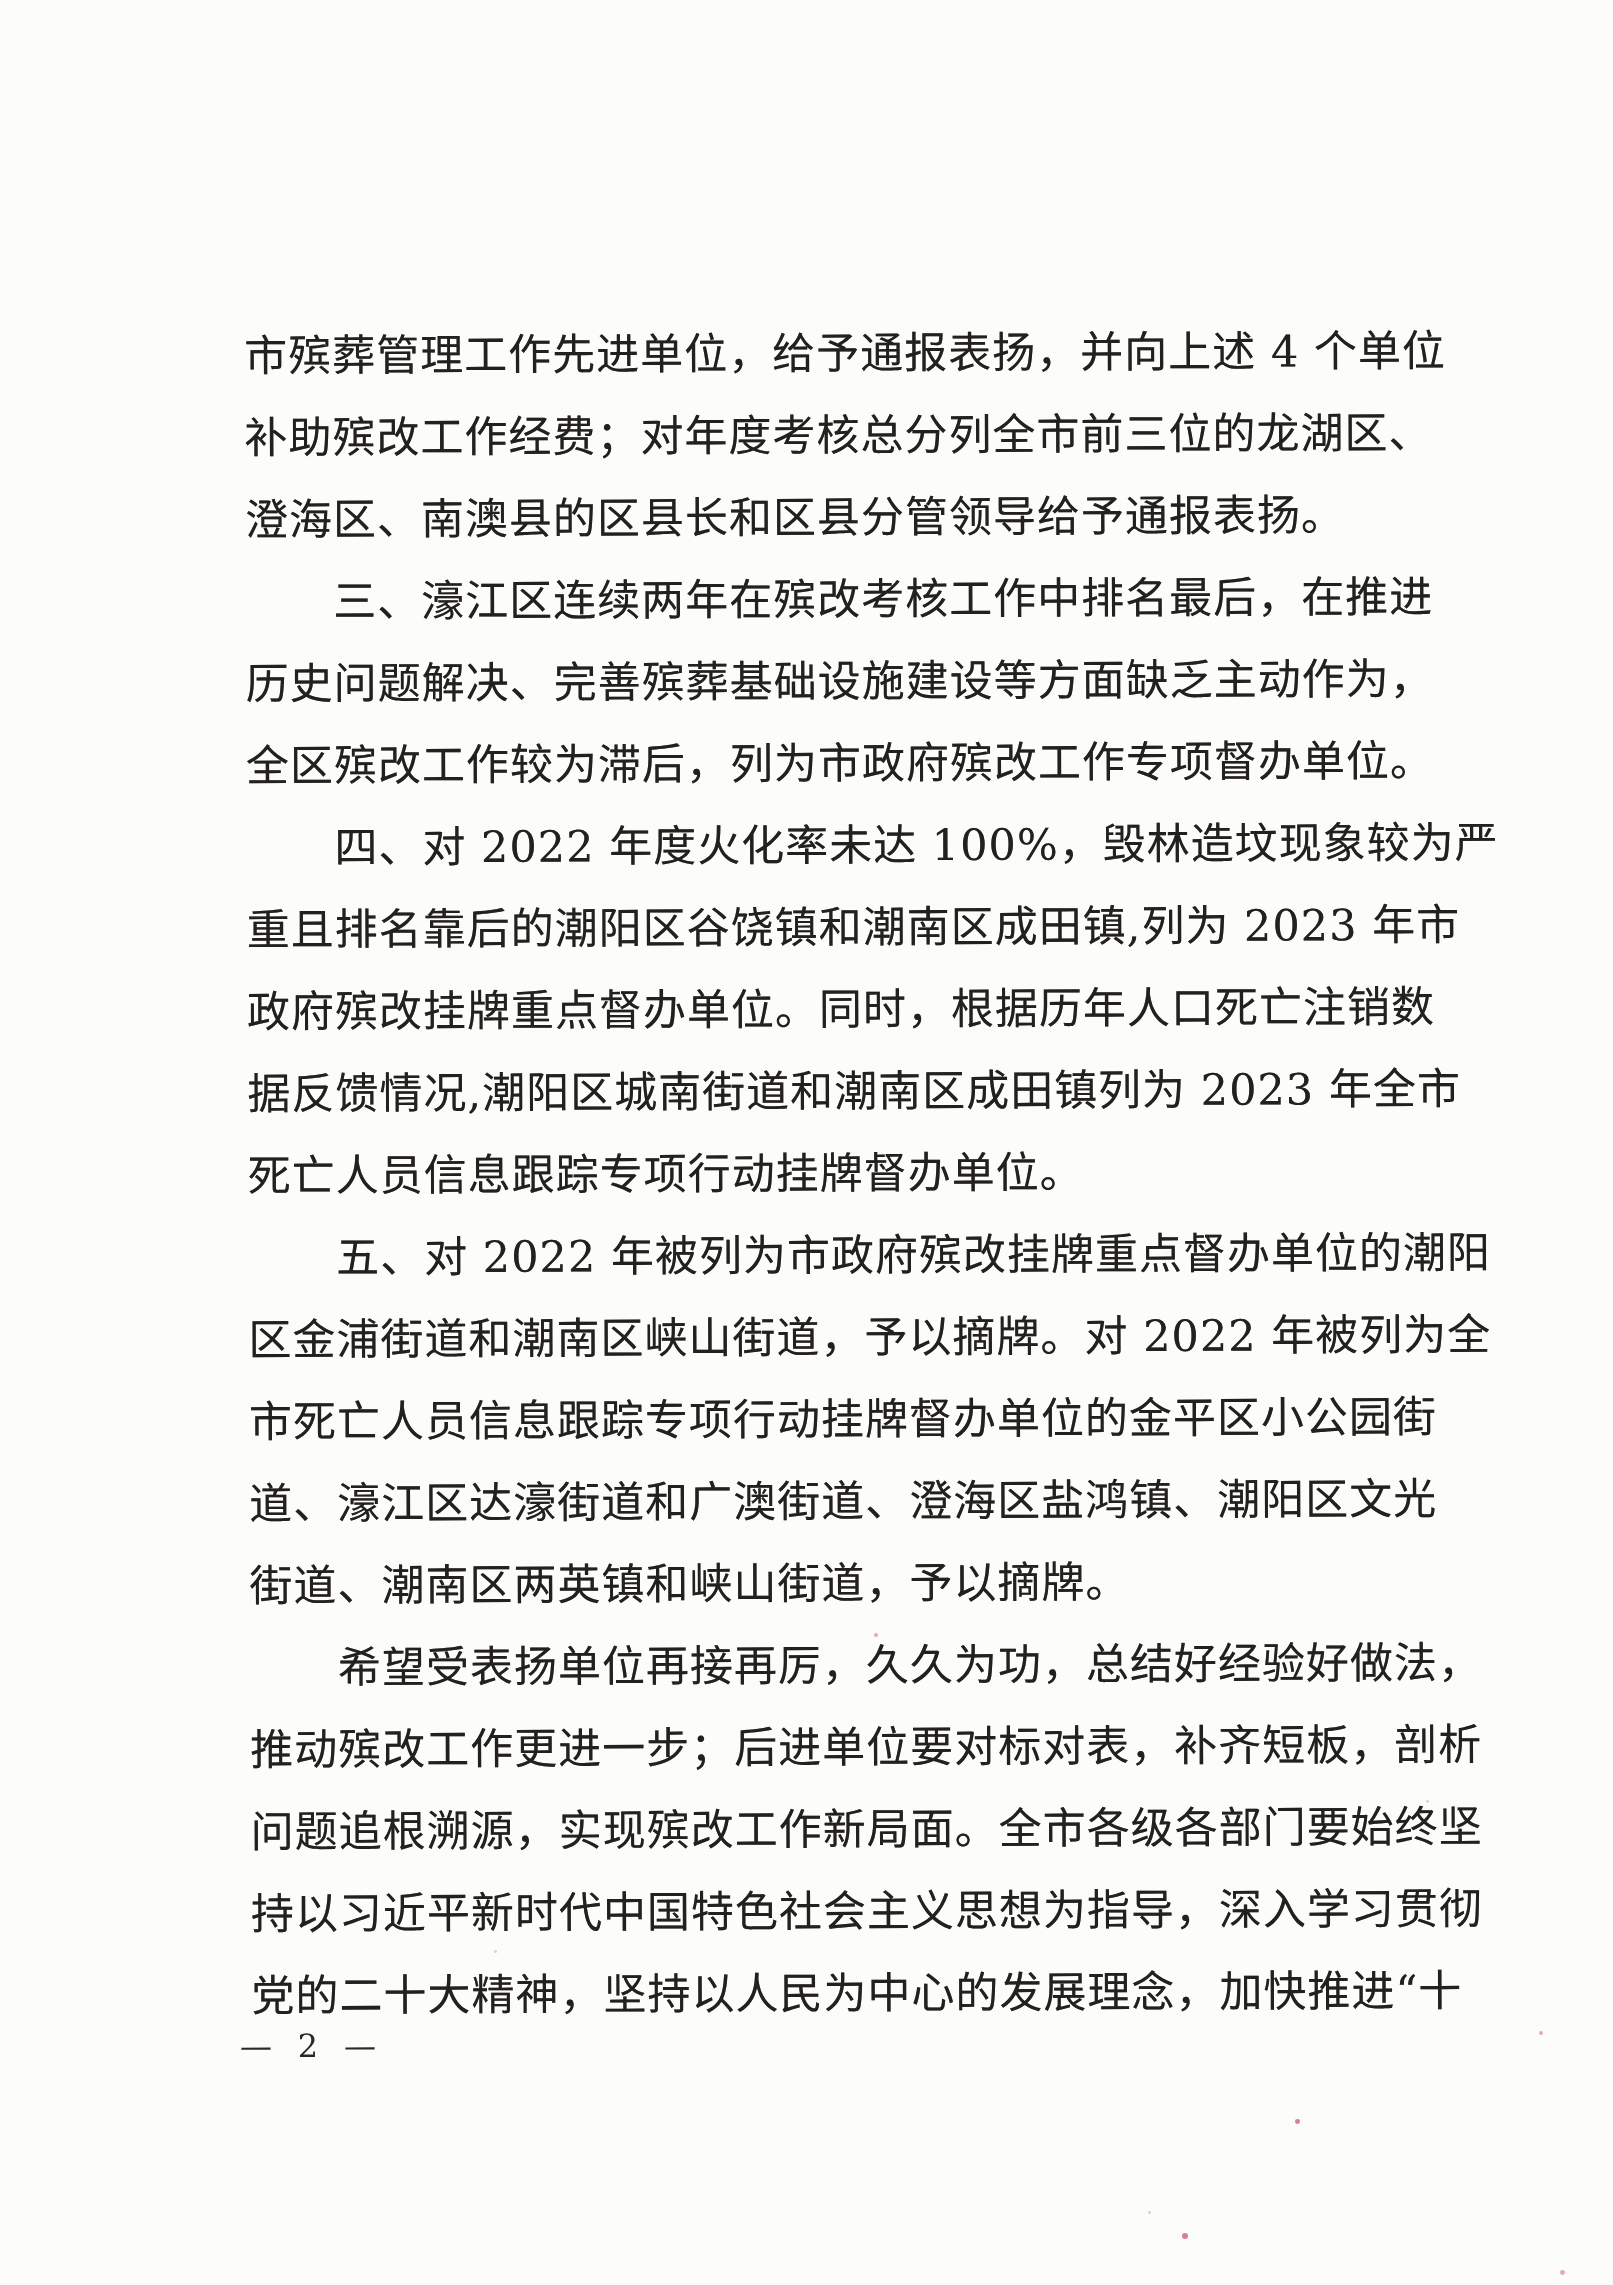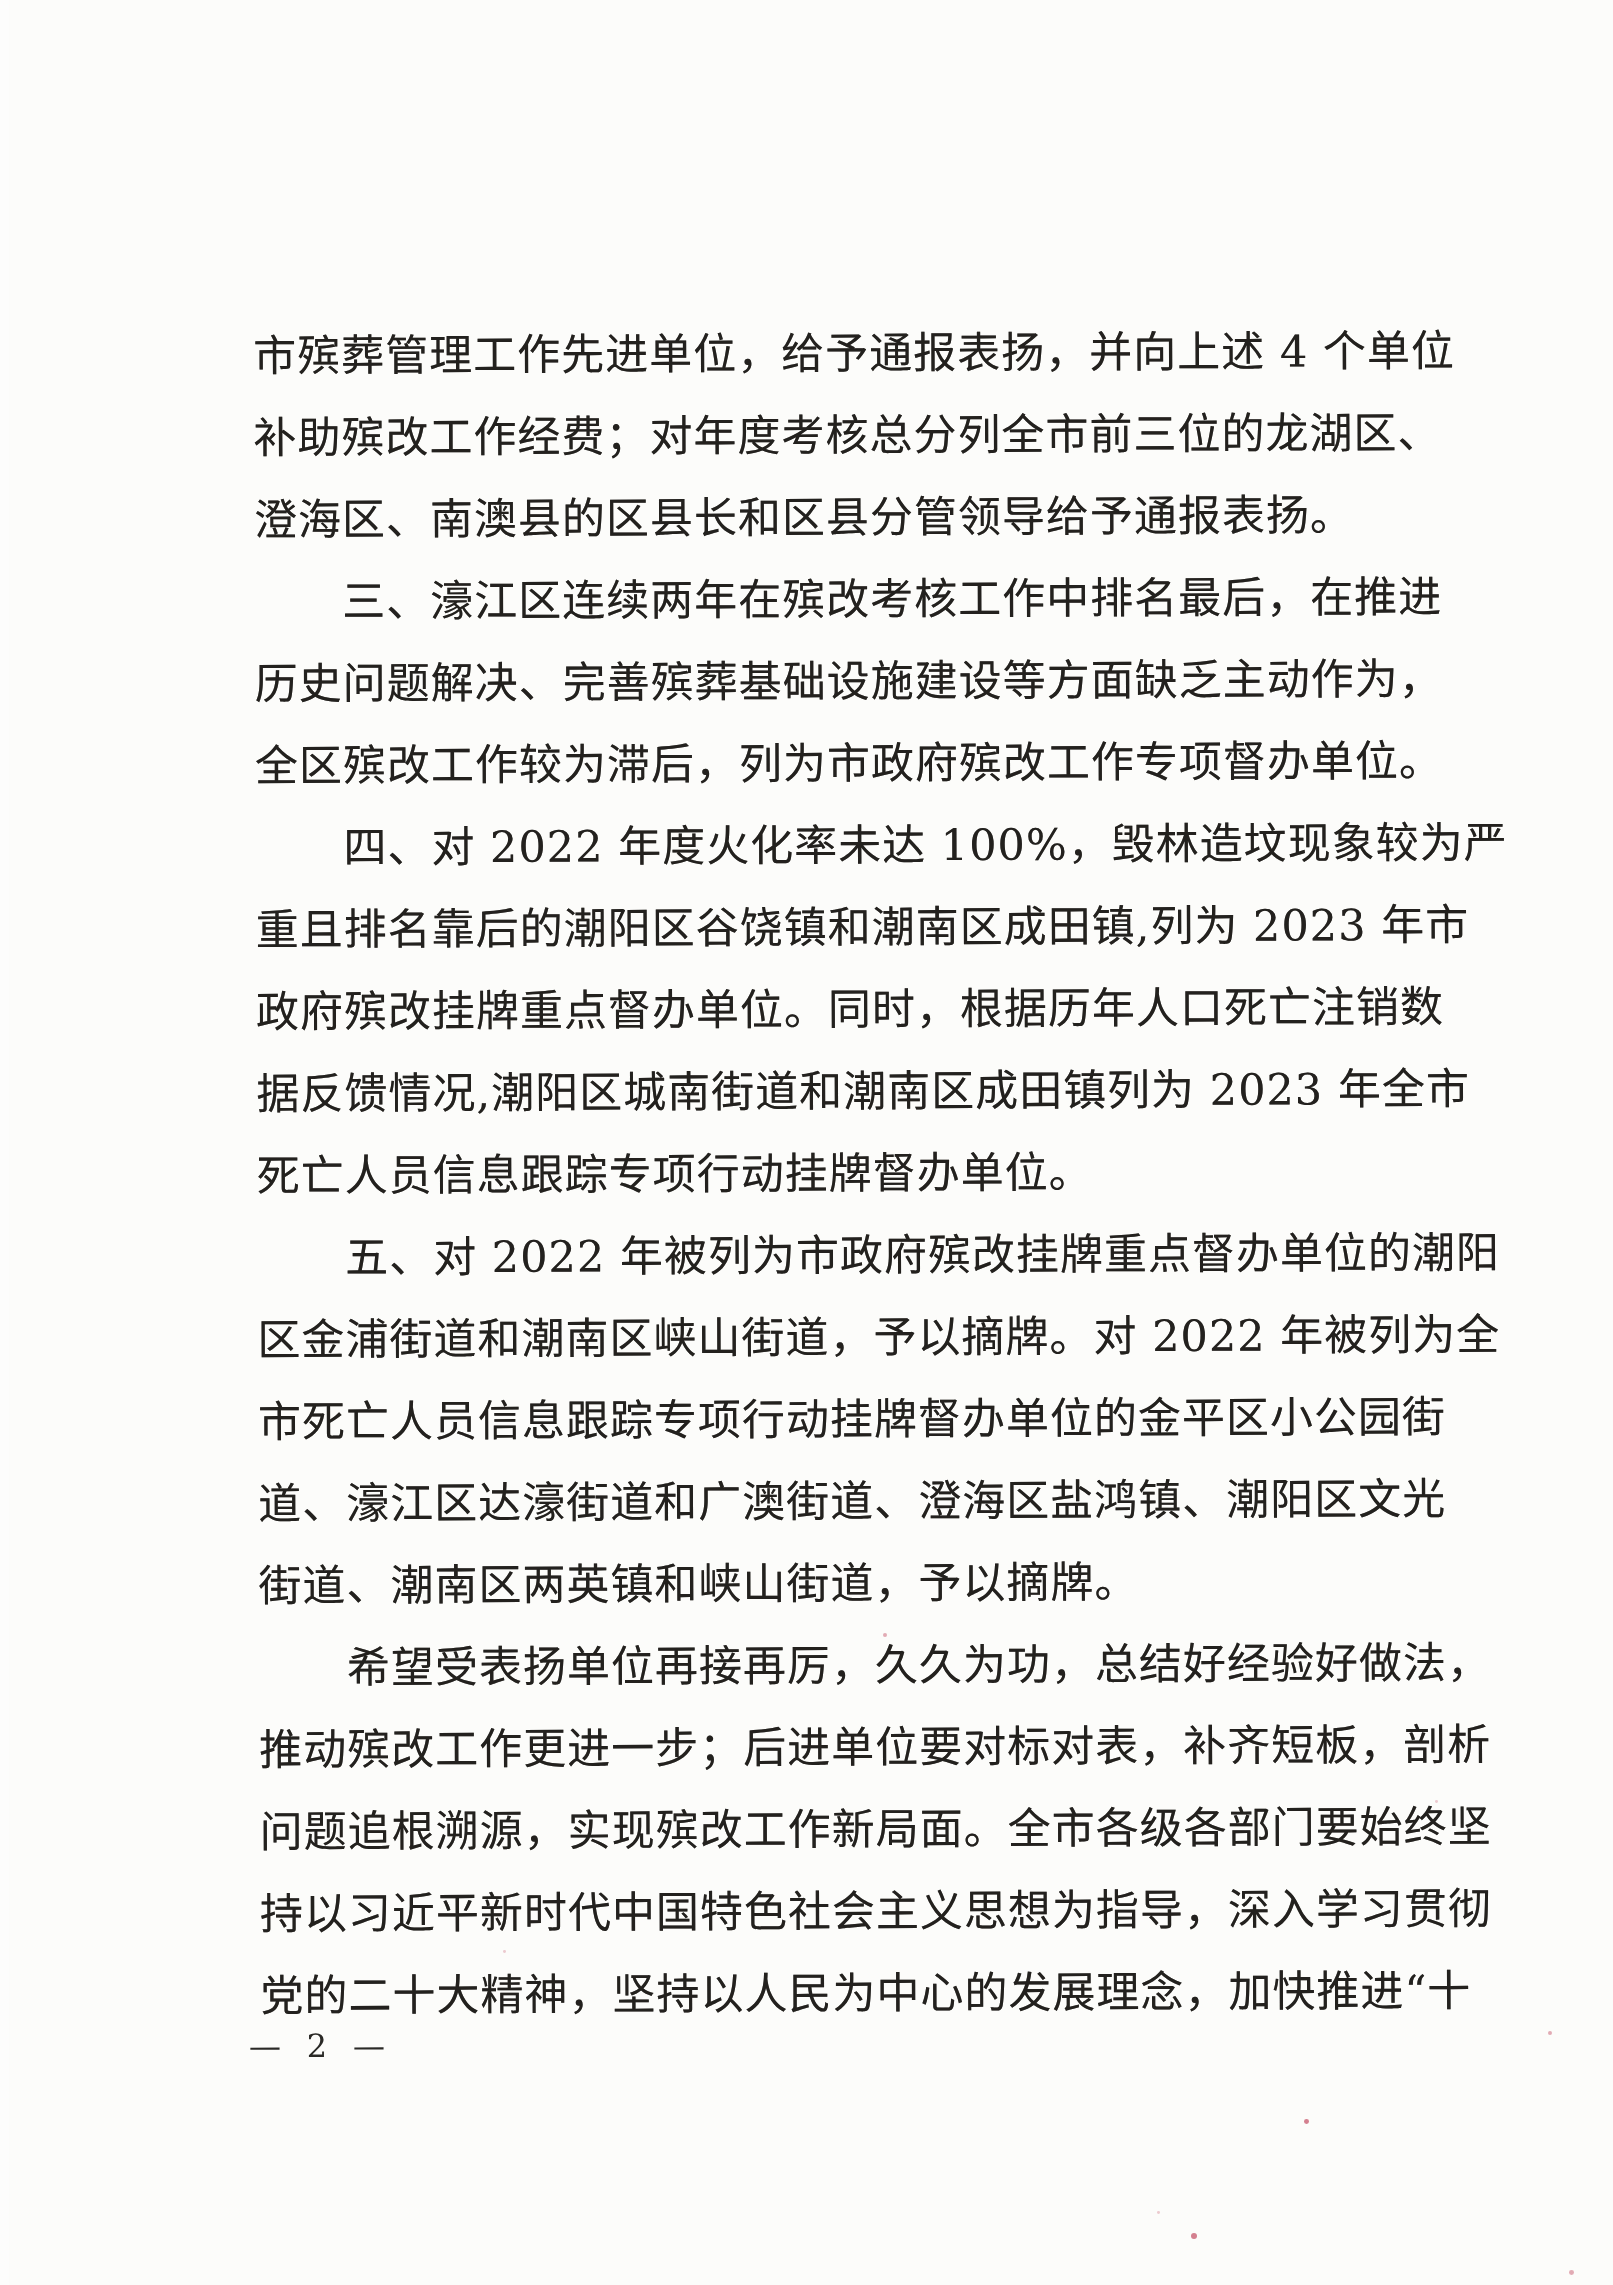--- a/index.html
+++ b/index.html
@@ -10,21 +10,20 @@
     width: 1613px;
     height: 2286px;
     background: #fdfdfc;
     overflow: hidden;
     font-family: "DejaVu Serif", serif;
   }
   .page {
     position: absolute;
     inset: 0;
     background: #fcfcfa;
-    margin-left: 9px;
   }
   .text-block {
     position: absolute;
     left: 244px;
     top: 315px;
     width: 1209px;
     transform: rotate(-0.25deg);
     transform-origin: left top;
   }
   .line {

